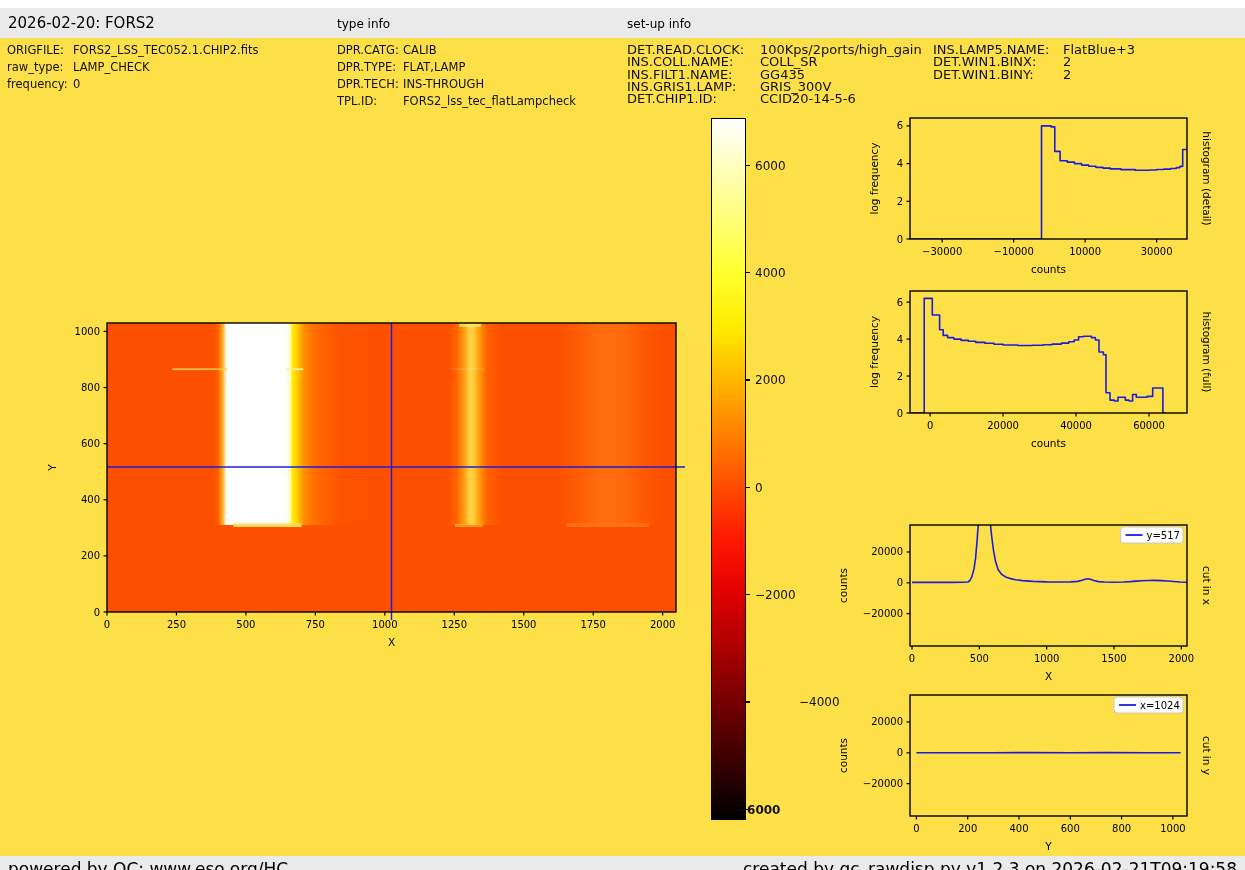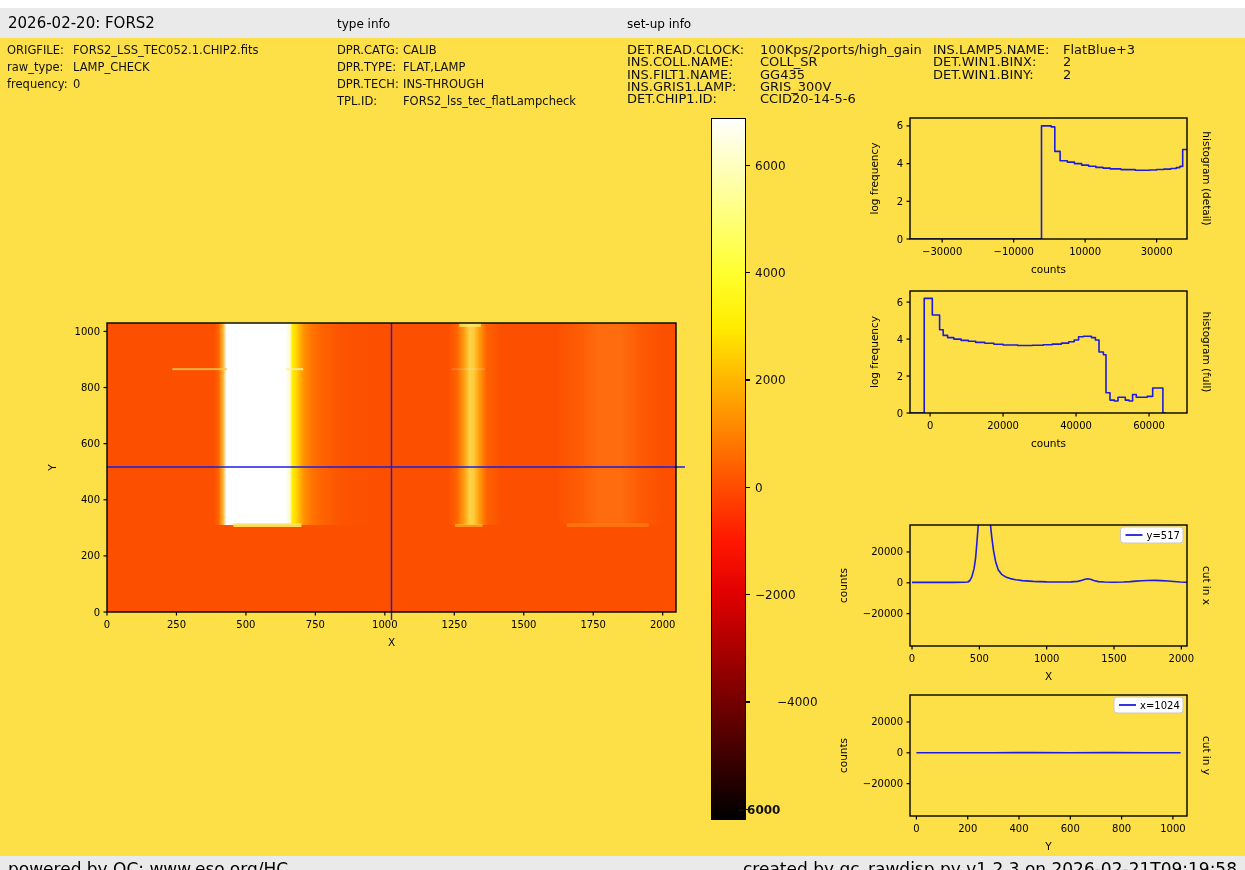--- a/index.html
+++ b/index.html
@@ -202,21 +202,21 @@
       <div class="cb-lab" style="left: 755px; top: 150.729px;">6000</div>
       <div class="cb-tick" style="left: 746px; top: 264.069px; width: 4px; height: 1.2px;"></div>
       <div class="cb-lab" style="left: 755px; top: 258.069px;">4000</div>
       <div class="cb-tick" style="left: 746px; top: 371.408px; width: 4px; height: 1.2px;"></div>
       <div class="cb-lab" style="left: 755px; top: 365.408px;">2000</div>
       <div class="cb-tick" style="left: 746px; top: 478.748px; width: 4px; height: 1.2px;"></div>
       <div class="cb-lab" style="left: 755px; top: 472.748px;">0</div>
       <div class="cb-tick" style="left: 746px; top: 586.087px; width: 4px; height: 1.2px;"></div>
       <div class="cb-lab" style="left: 755px; top: 580.087px;">−2000</div>
       <div class="cb-tick" style="left: 746px; top: 693.427px; width: 4px; height: 1.2px;"></div>
-      <div class="cb-lab" style="left: 777px; top: 687.427px; text-align: right;">−4000</div>
+      <div class="cb-lab" style="left: 799px; top: 687.427px; text-align: right;">−4000</div>
       <div class="cb-tick" style="left: 746px; top: 800.766px; width: 4px; height: 1.2px;"></div>
       <div class="cb-lab" style="left: 737px; top: 794.766px; font-weight: bold;">−6000</div>
     </div>
   <div class="plot-anchor">
       <svg width="393" height="187" style="position:absolute;left:840px;top:96px;overflow:hidden;">
         <defs>
           <clipPath id="clip_hist_detail">
             <rect x="70" y="14" width="277" height="121"></rect>
           </clipPath>
         </defs>

